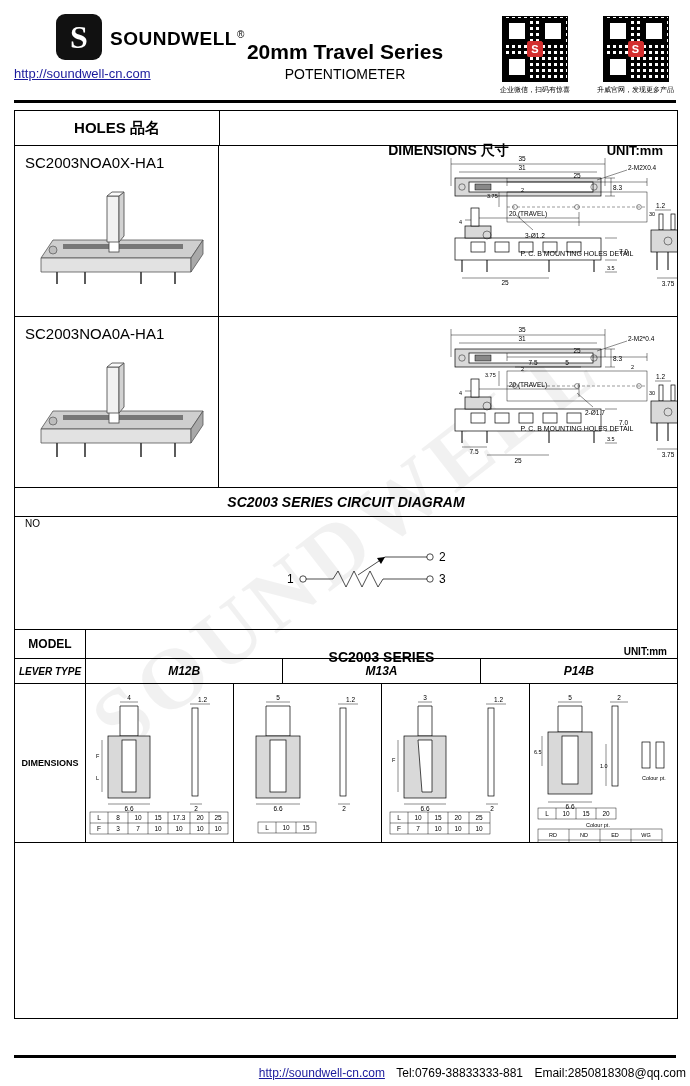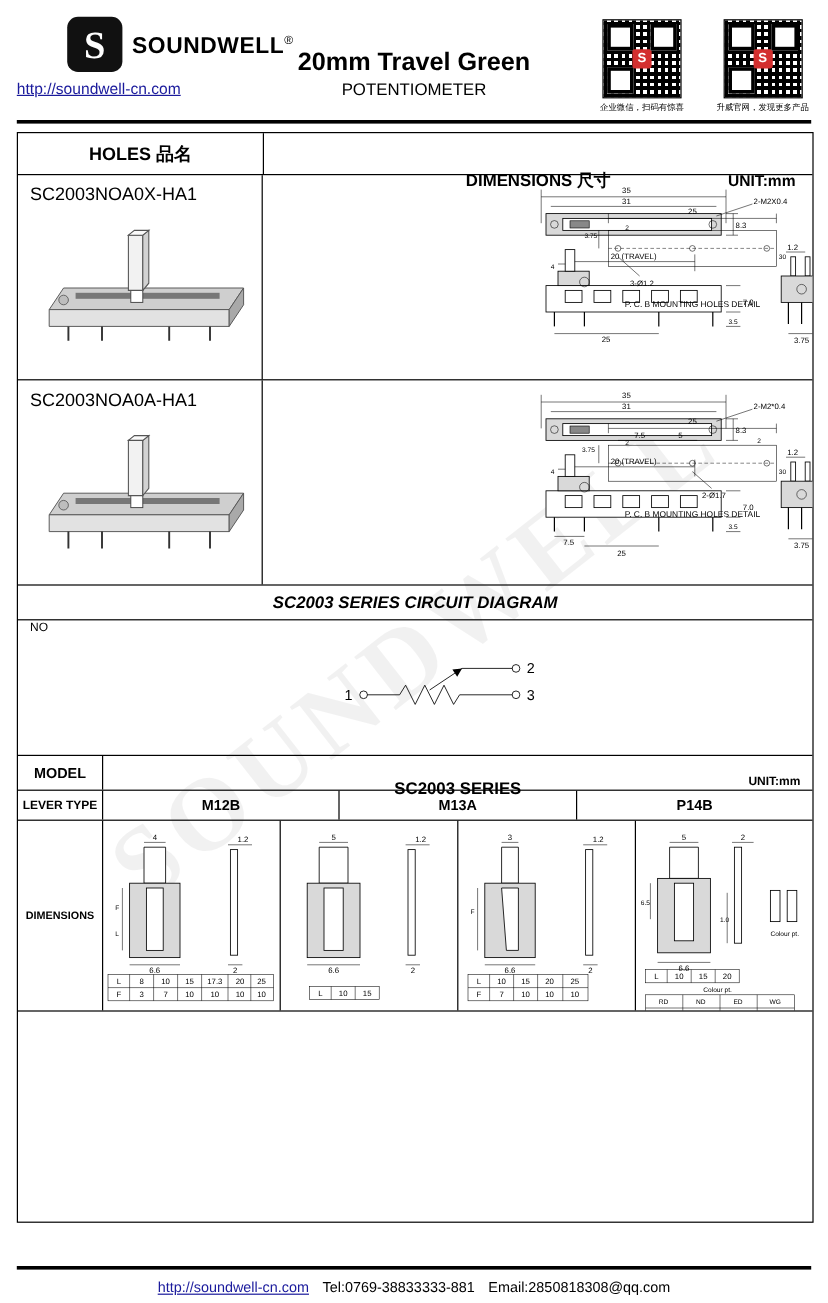--- a/index.html
+++ b/index.html
@@ -85,36 +85,36 @@
   .circ-title{height:28px;display:flex;align-items:center;justify-content:center;font-size:14px;font-weight:bold;font-style:italic;}
   .circ-body{height:112px;position:relative;}
   .circ-no{position:absolute;left:10px;top:1px;font-size:10px;}
 
   
   .lt-row1{height:28px;display:flex;}
   .lt-row1 .c1{width:70px;border-right:1px solid #000;display:flex;align-items:center;justify-content:center;font-size:12px;font-weight:bold;}
   .lt-row1 .c2{flex:1;display:flex;align-items:flex-start;justify-content:center;font-size:14px;font-weight:bold;position:relative;margin-top:19px;}
   .lt-row1 .unit{position:absolute;right:10px;bottom:1px;font-size:10px;font-weight:bold;}
 
-  .lt-row2{height:24px;display:flex;}
+  .lt-row2{height:24px;display:flex;font-style:italic;}
   .lt-row2 .c1{width:70px;border-right:1px solid #000;display:flex;align-items:center;justify-content:center;font-size:10px;font-weight:bold;}
   .lt-row2 .lev{flex:1;border-right:1px solid #000;display:flex;align-items:center;justify-content:center;font-size:12px;font-weight:bold;}
   .lt-row2 .lev:last-child{border-right:none;}
 
   .lt-row3{height:158px;display:flex;}
   .lt-row3 .c1{width:70px;border-right:1px solid #000;display:flex;align-items:center;justify-content:center;font-size:9px;font-weight:bold;}
   .lt-row3 .cellx{flex:1;border-right:1px solid #000;position:relative;}
   .lt-row3 .cellx:last-child{border-right:none;}
 
   .blank-row{height:175px;}
 
   
   .rule-bot{position:absolute;left:14px;right:14px;bottom:28px;height:3px;background:#000;}
   .footer{
-    position:absolute;left:0;right:0;bottom:6px;text-align:center;font-size:12px;
+    position:absolute;left:0;right:0;bottom:6px;text-align:right;font-size:12px;
   }
   .footer a{color:#1a1a9c;text-decoration:underline;}
   .footer .seg{margin:0 4px;}
 
   
   .wm{
     position:absolute;left:50%;top:50%;
     transform:translate(-50%,-50%) rotate(-38deg);
     font-size:86px;font-weight:bold;color:rgba(0,0,0,0.055);
     letter-spacing:6px;white-space:nowrap;pointer-events:none;
@@ -141,21 +141,21 @@
 
   <div class="header">
     <div class="logo-mark">
       <span>S</span>
     </div>
     <div class="logo-name">
       <span>SOUNDWELL</span><span class="logo-reg">®</span>
     </div>
     <div class="logo-url">http://soundwell-cn.com</div>
 
-    <div class="title-main">20mm Travel Green</div>
+    <div class="title-main">20mm Travel Series</div>
     <div class="title-sub">POTENTIOMETER</div>
 
     <div class="qr-wrap q1">
       <div class="qr">
         <div class="inner"></div>
         <div class="mid">S</div>
       </div>
       <div class="qr-cap">企业微信，扫码有惊喜</div>
     </div>
     <div class="qr-wrap q2">

